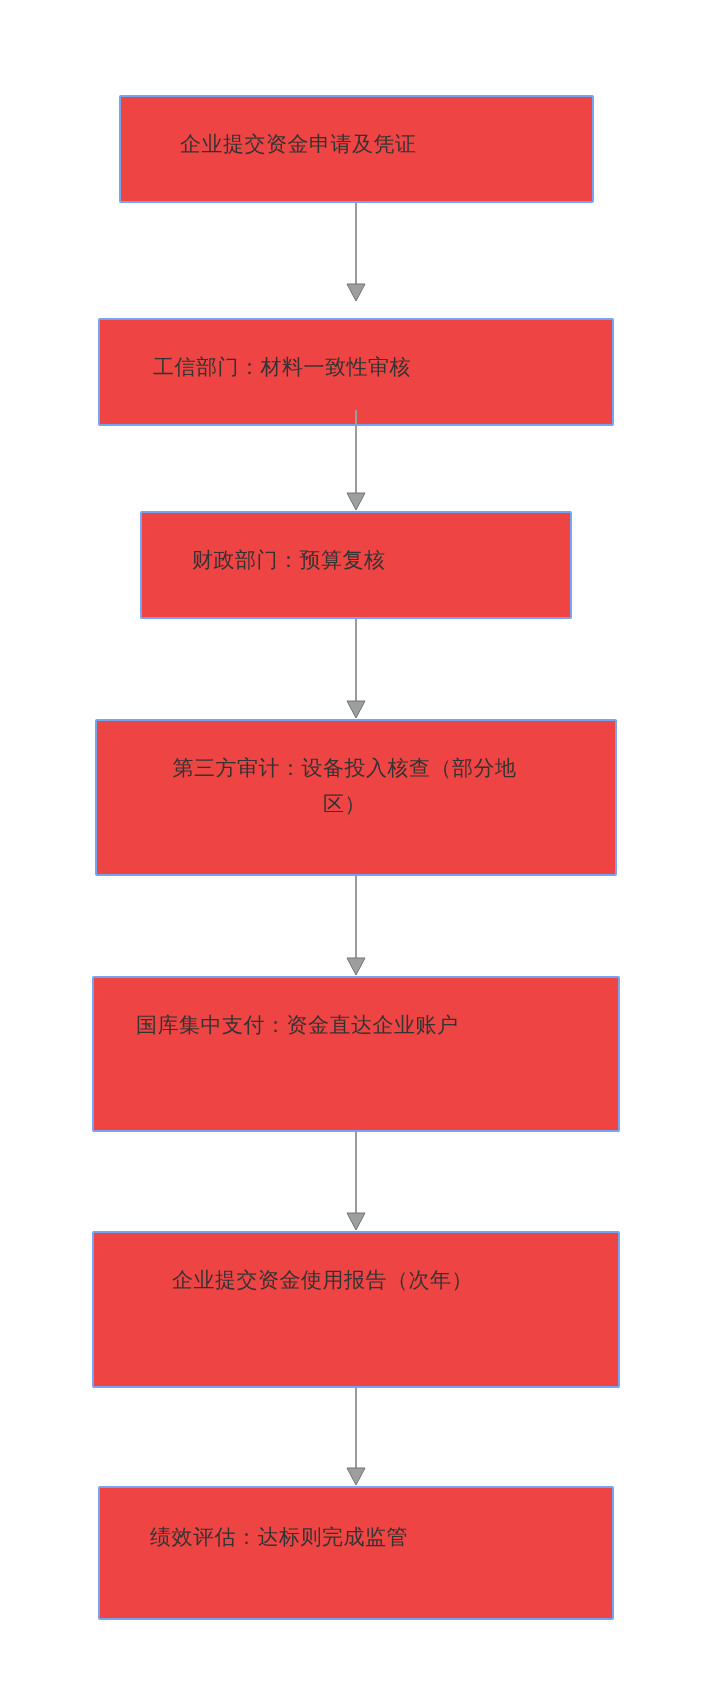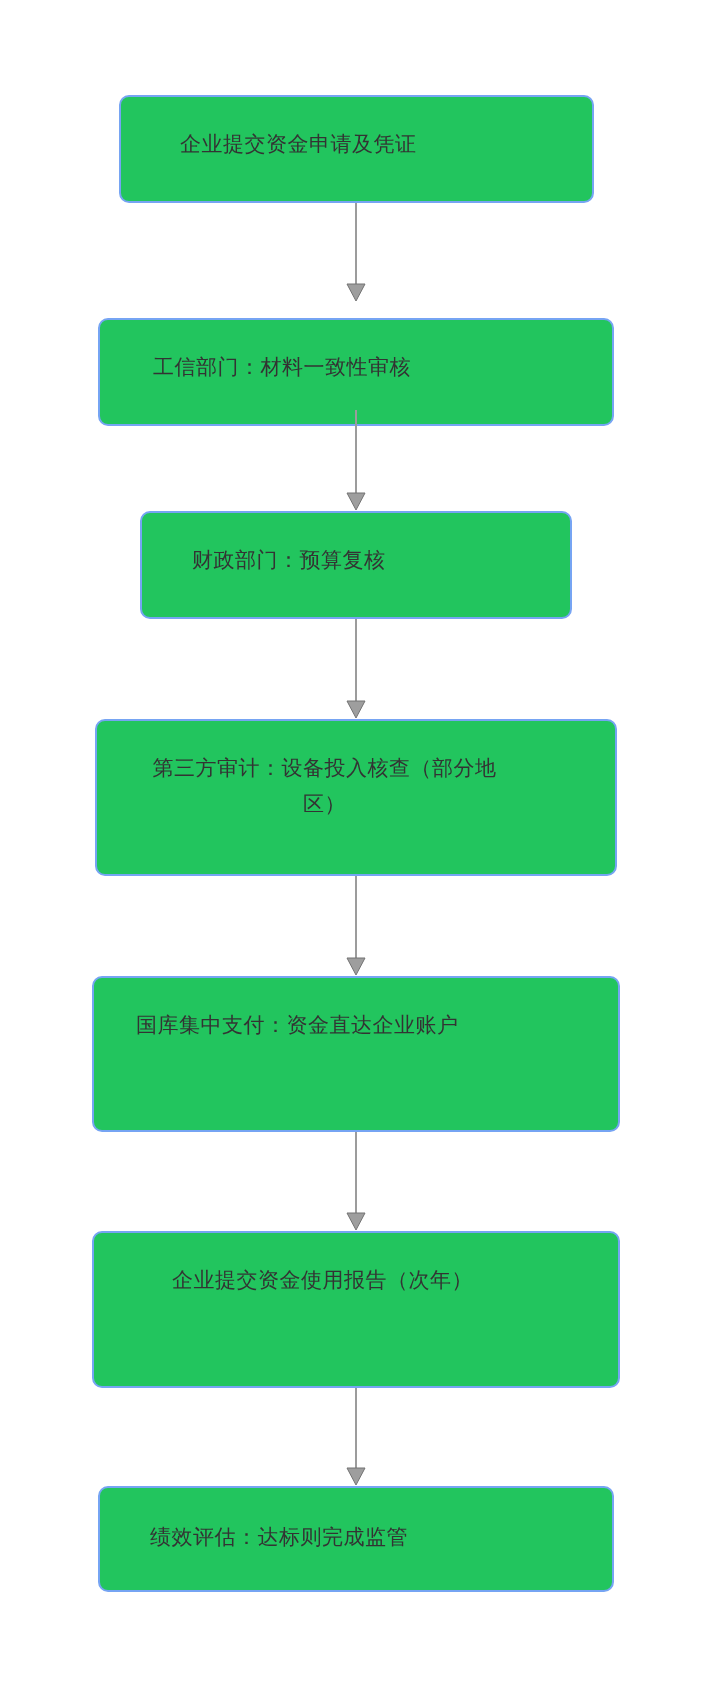--- a/index.html
+++ b/index.html
@@ -11,41 +11,41 @@
   .canvas {
     position: relative;
     width: 712px;
     height: 1692px;
     background: #ffffff;
     overflow: hidden;
   }
   .node {
     position: absolute;
     box-sizing: border-box;
-    background: #22c55e;
+    background: #ef4444;
     border: 2.5px solid #76a4f3;
-    border-radius: 10px;
+    border-radius: 2px;
   }
   .node-label {
     display: block;
     font-size: 21px;
     line-height: 36px;
     color: #333333;
     white-space: pre-line;
     letter-spacing: 0.5px;
   }
   
   .n1 { left: 119px; top: 95px;   width: 475px; height: 108px; padding: 29px 10px 0 59px; }
   .n2 { left: 98px;  top: 318px;  width: 516px; height: 108px; padding: 29px 10px 0 53px; }
   .n3 { left: 140px; top: 511px;  width: 432px; height: 108px; padding: 29px 10px 0 50px; }
   .n4 { left: 95px;  top: 719px;  width: 522px; height: 157px; padding: 29px 10px 0 55px; }
-  .n4 .node-label { width: 345px; text-align: center; }
+  .n4 .node-label { width: 345px; text-align: center; margin-left: 20px; }
   .n5 { left: 92px;  top: 976px;  width: 528px; height: 156px; padding: 29px 10px 0 42px; }
   .n6 { left: 92px;  top: 1231px; width: 528px; height: 157px; padding: 29px 10px 0 78px; }
-  .n7 { left: 98px;  top: 1486px; width: 516px; height: 106px; padding: 31px 10px 16px 50px; }
+  .n7 { left: 98px;  top: 1486px; width: 516px; height: 134px; padding: 31px 10px 16px 50px; }
 
   .arrow {
     position: absolute;
     left: 346px; 
     width: 20px;
   }
   .a1 { top: 203px;  height: 99px; }
   .a2 { top: 410px;  height: 101px; }
   .a3 { top: 619px;  height: 100px; }
   .a4 { top: 876px;  height: 100px; }

